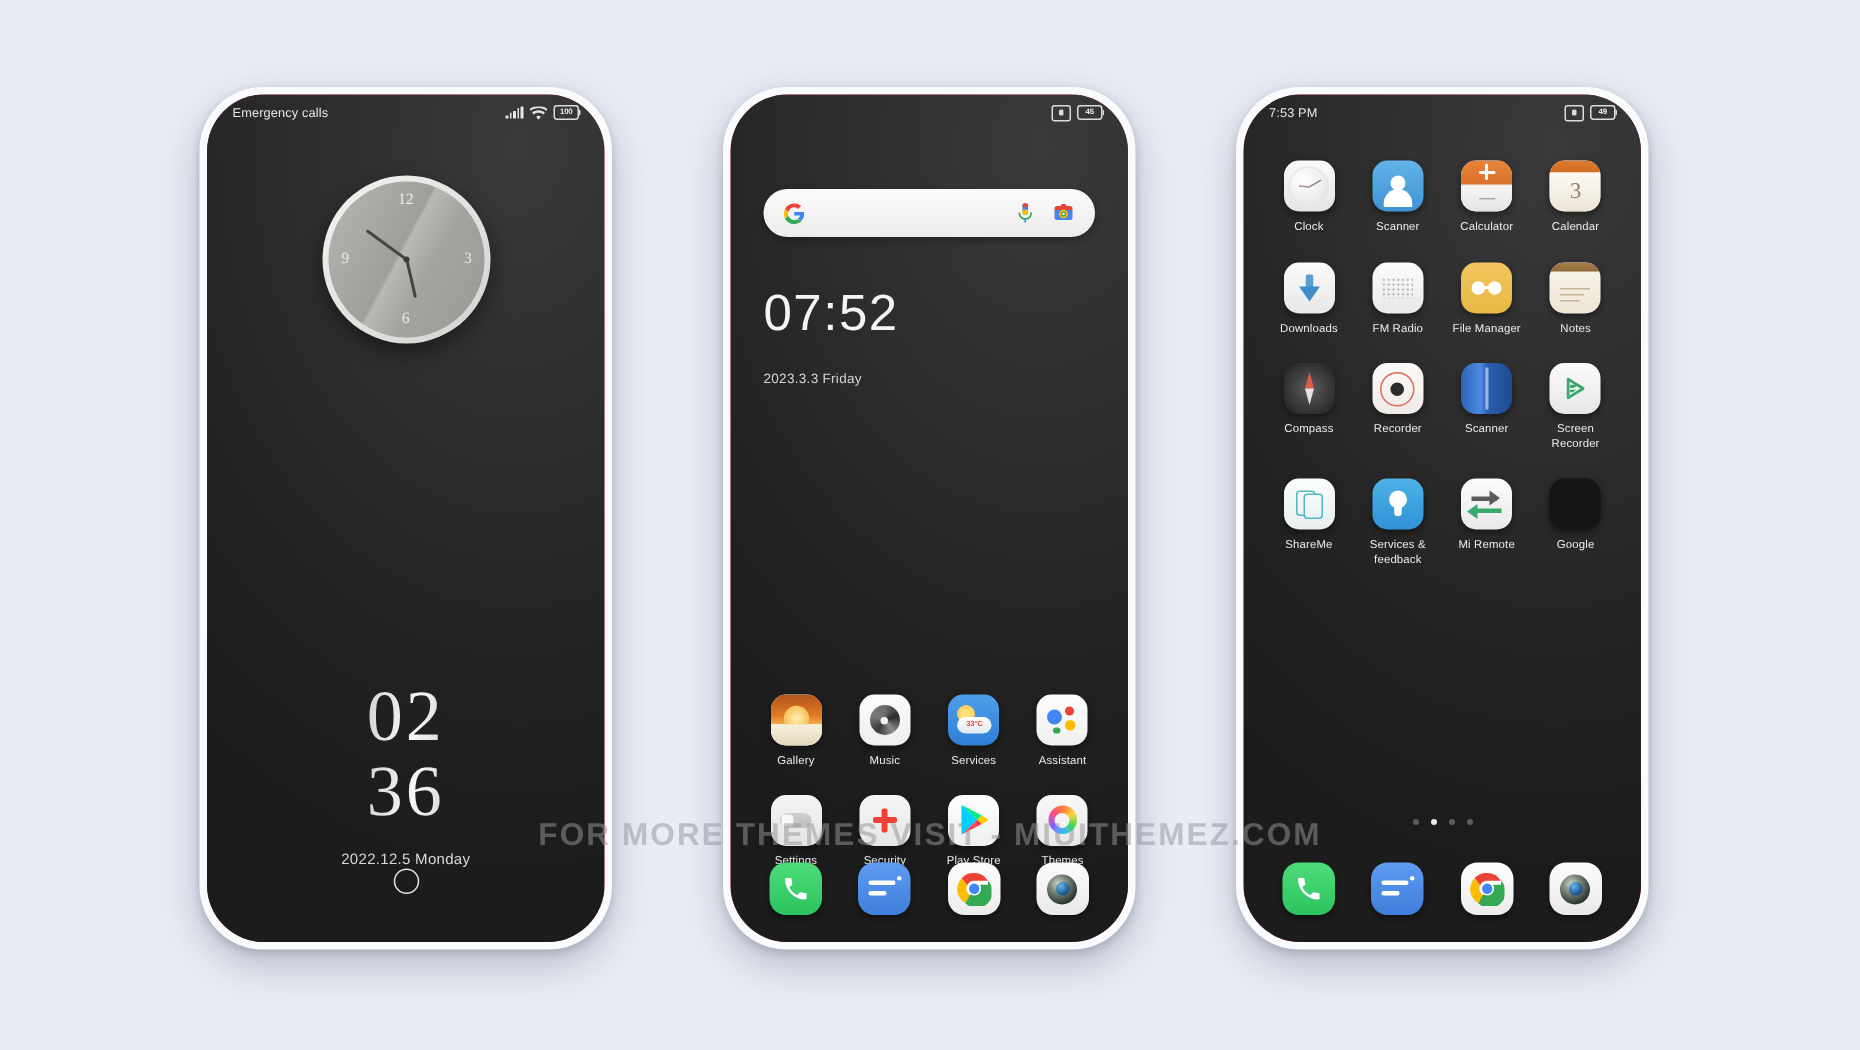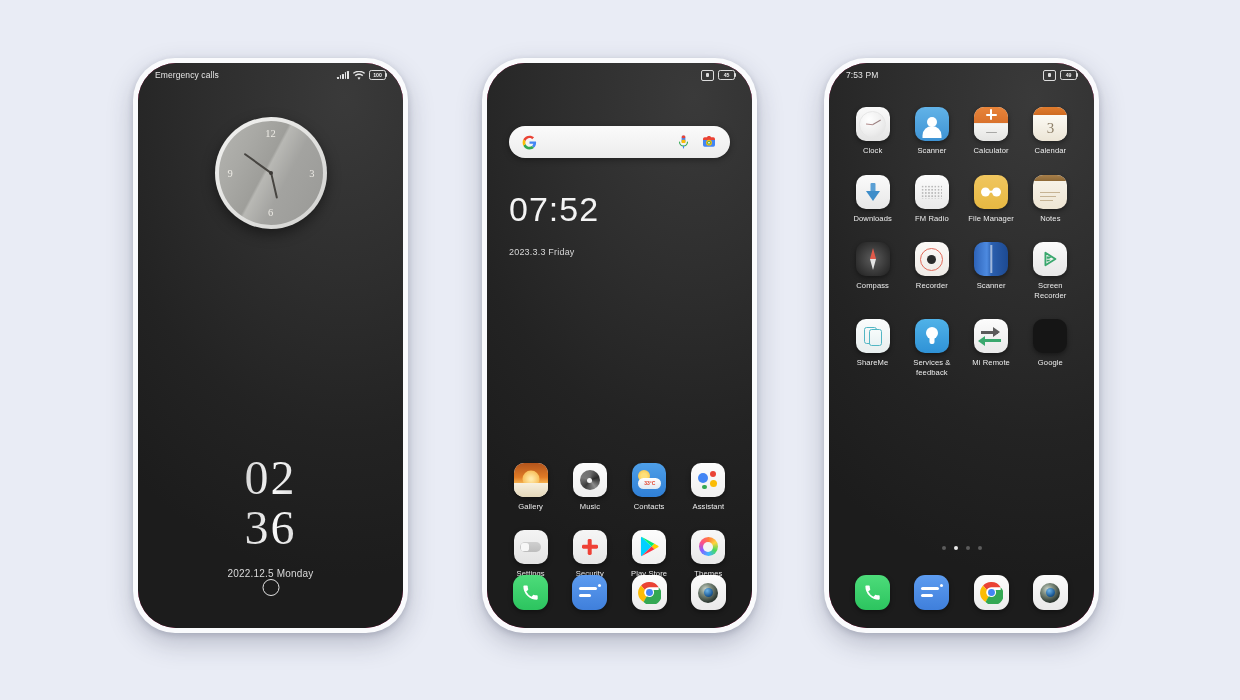--- a/index.html
+++ b/index.html
@@ -288,21 +288,21 @@
           </div>
           <div class="lbl">Music</div>
         </div>
 
         <div class="app">
           <div class="icon" style="background:linear-gradient(180deg,#4e9fe8 0%,#2f7fd6 100%);">
             <span style="position:absolute;left:6px;top:7px;width:12px;height:12px;border-radius:50%;background:radial-gradient(circle,#ffe07a 30%,#f6bf3e 100%);"></span>
             <span style="position:absolute;left:6px;bottom:8px;width:23px;height:11px;border-radius:6px;background:linear-gradient(180deg,#ffffff 0%,#dfe9f2 100%);"></span>
             <span style="position:absolute;left:12px;bottom:11px;font-size:5px;color:#e2452f;font-weight:bold;">33°C</span>
           </div>
-          <div class="lbl">Contacts</div>
+          <div class="lbl">Services</div>
         </div>
 
         <div class="app">
           <div class="icon" style="background:linear-gradient(180deg,#fdfdfd 0%,#efefef 100%);">
             <span style="position:absolute;left:7px;top:10px;width:10px;height:10px;border-radius:50%;background:#4285F4;"></span>
             <span style="position:absolute;right:9px;top:8px;width:6px;height:6px;border-radius:50%;background:#EA4335;"></span>
             <span style="position:absolute;right:8px;bottom:10px;width:7px;height:7px;border-radius:50%;background:#FBBC05;"></span>
             <span style="position:absolute;left:11px;bottom:8px;width:4.5px;height:4.5px;border-radius:50%;background:#34A853;"></span>
           </div>
           <div class="lbl">Assistant</div>
@@ -594,13 +594,14 @@
             <span style="width:20px;height:20px;border-radius:50%;background:radial-gradient(circle at 38% 32%,#cfd8cf 0%,#7e8c7e 30%,#2f3b34 70%,#1a211c 100%);display:flex;align-items:center;justify-content:center;">
               <span style="width:9px;height:9px;border-radius:50%;background:radial-gradient(circle at 35% 30%,#6fb6e8 0%,#1f5f9c 60%,#0c2c4c 100%);"></span>
             </span>
           </div>
         </div>
       </div>
 
     </div>
   </div>
 
+  <div class="watermark">FOR MORE THEMES VISIT - MIUITHEMEZ.COM</div>
 </div>
 
 </body></html>

